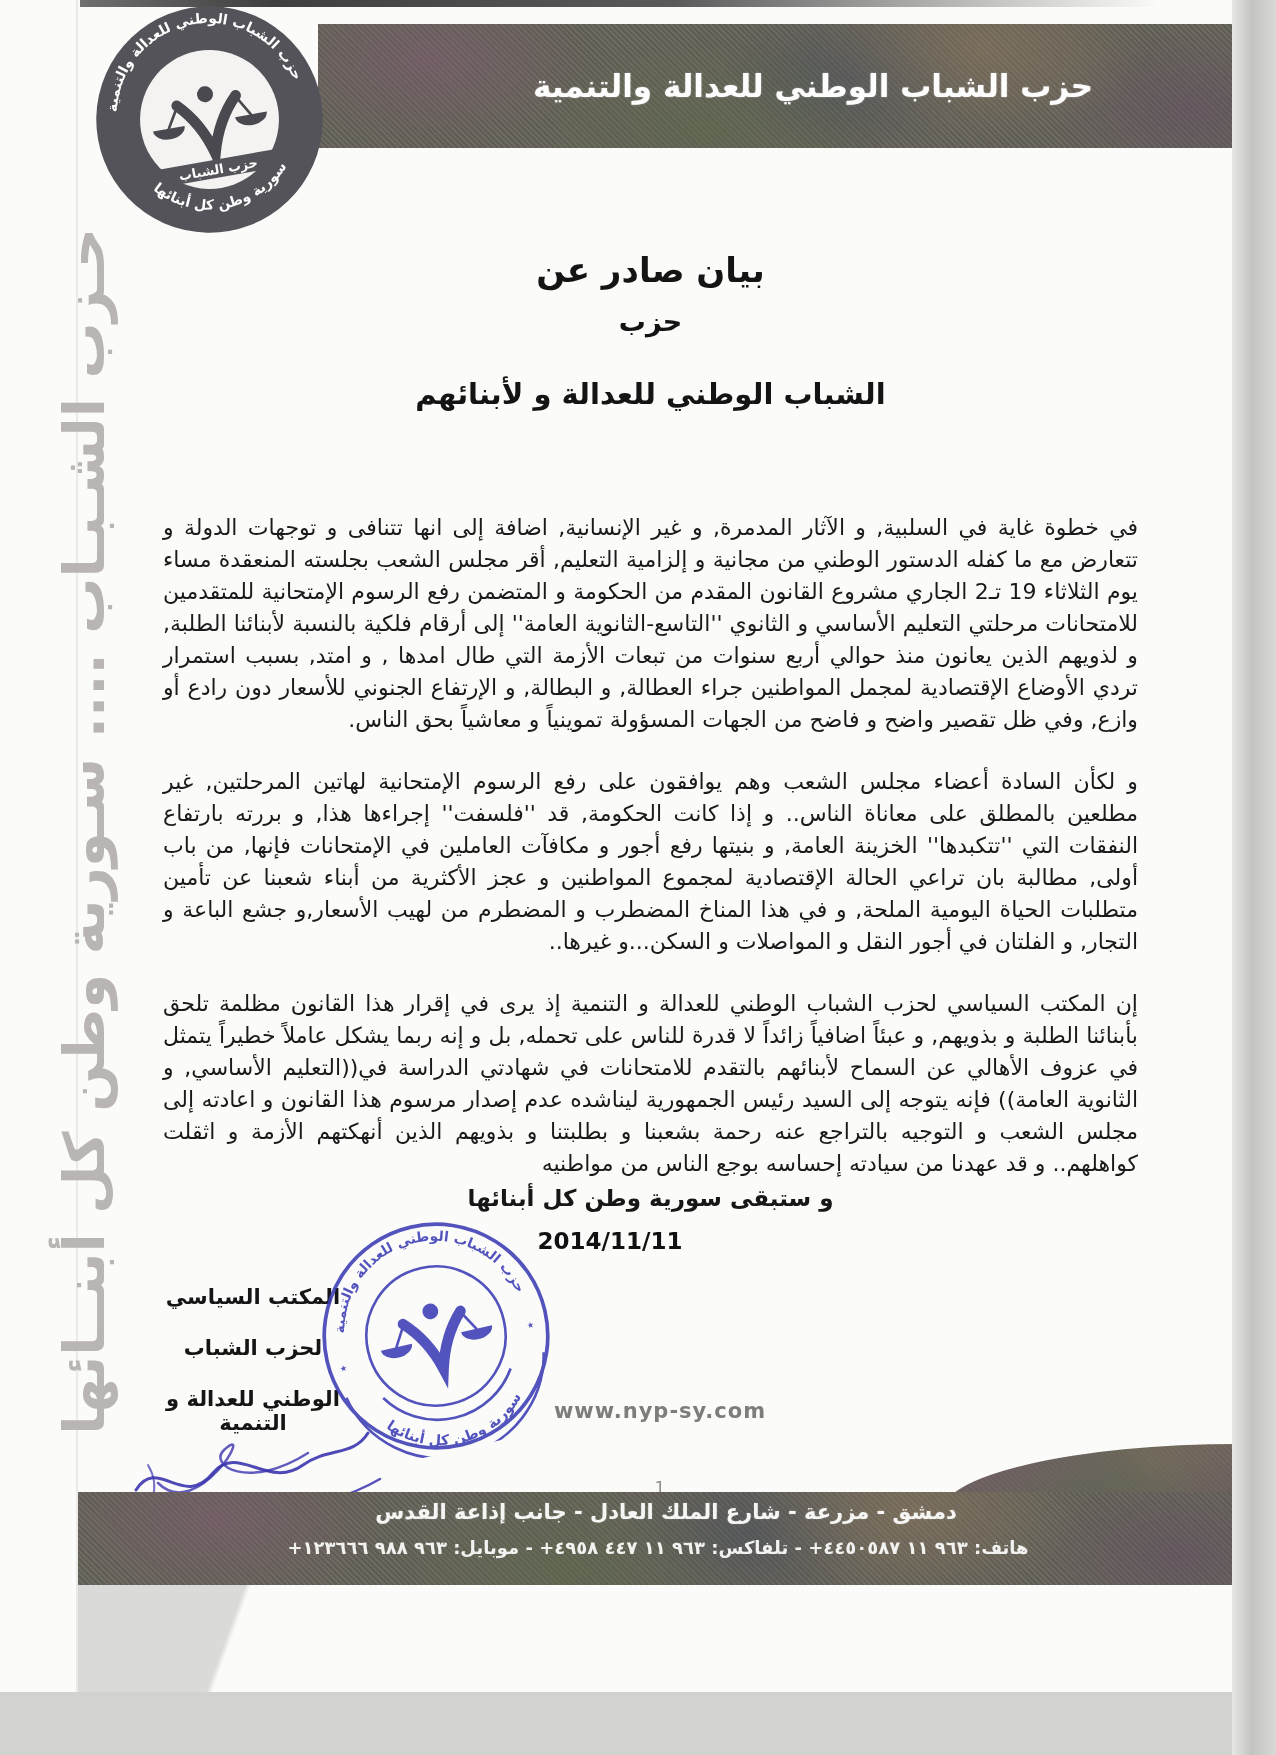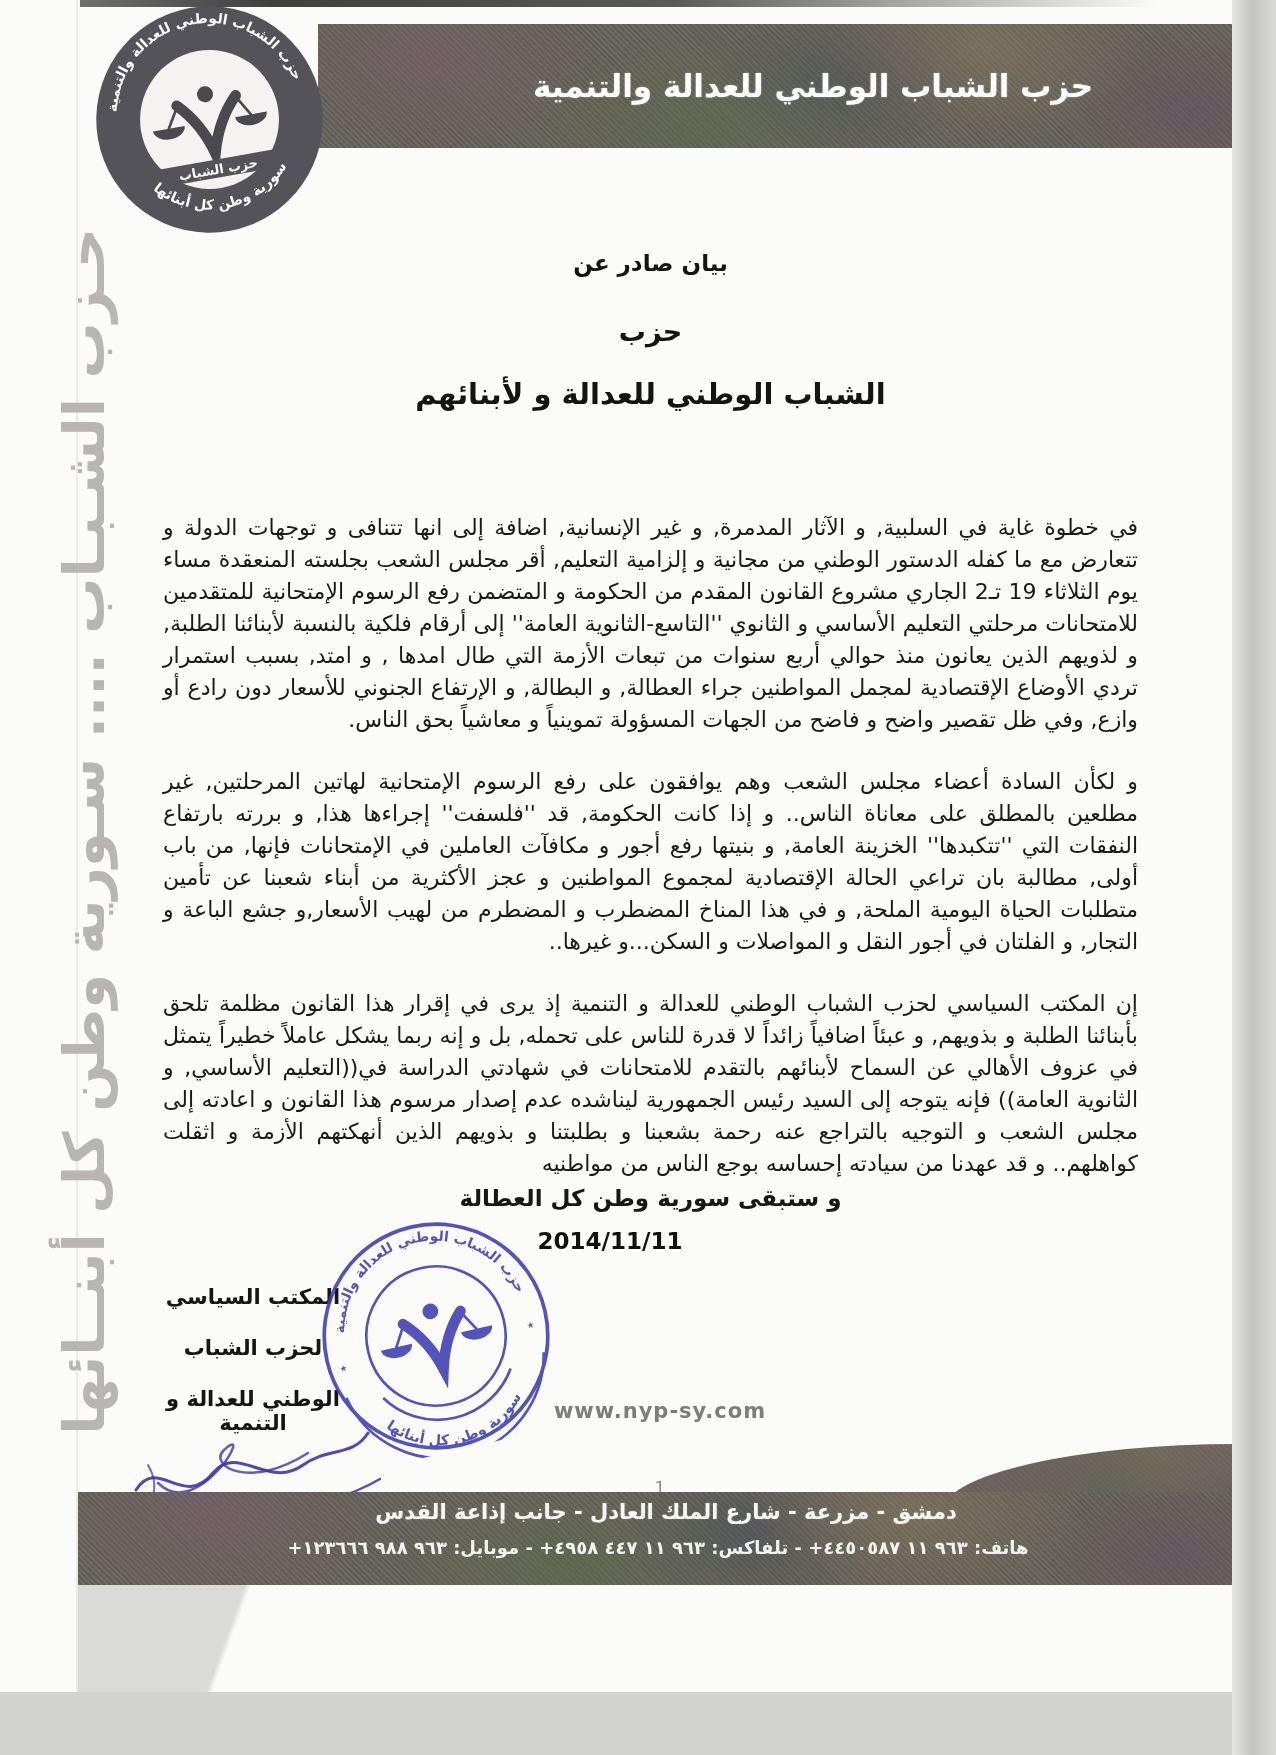--- a/index.html
+++ b/index.html
@@ -31,22 +31,22 @@
   .logo{position:absolute;left:92px;top:2px;width:235px;height:235px;transform:rotate(-10deg);}
   .stamp{position:absolute;left:320px;top:1220px;width:232px;height:232px;
     transform:rotate(-13deg);opacity:.88;}
   
   .vertical-wm{position:absolute;left:52px;top:1168px;width:940px;height:92px;
     transform-origin:0 0;transform:rotate(-90deg);direction:rtl;
     color:#b8b5b2;font-size:56px;font-weight:bold;letter-spacing:2px;white-space:nowrap;}
   
   .heading{position:absolute;left:163px;top:250px;width:975px;text-align:center;direction:rtl;
     color:#141414;font-weight:bold;}
-  .heading .h1{font-size:23px;margin-bottom:40px;text-align:center;}
-  .heading .h2{font-size:27px;margin-bottom:30px;}
+  .heading .h1{font-size:34px;margin-bottom:16px;text-align:center;}
+  .heading .h2{font-size:27px;margin-bottom:40px;}
   .heading .h3{font-size:29px;}
   .body-text{position:absolute;left:163px;top:512px;width:975px;direction:rtl;
     text-align:justify;color:#1a1a1a;font-size:22px;font-weight:normal;line-height:32px;}
   .body-text p{margin:0 0 30px 0;}
   .closing-line{position:absolute;left:163px;top:1185px;width:975px;text-align:center;direction:rtl;
     font-size:23px;font-weight:bold;color:#171717;}
   .date-line{position:absolute;left:520px;top:1228px;width:180px;text-align:center;
     font-size:23px;font-weight:bold;color:#111;}
   .sig-block{position:absolute;left:138px;top:1285px;width:230px;text-align:center;direction:rtl;
     color:#151515;font-size:21px;font-weight:bold;}
@@ -109,21 +109,21 @@
     <div class="h2">حزب</div>
     <div class="h3">الشباب الوطني للعدالة و لأبنائهم</div>
   </div>
 
   <div class="body-text">
     <p>في خطوة غاية في السلبية, و الآثار المدمرة, و غير الإنسانية, اضافة إلى انها تتنافى و توجهات الدولة و تتعارض مع ما كفله الدستور الوطني من مجانية و إلزامية التعليم, أقر مجلس الشعب بجلسته المنعقدة مساء يوم الثلاثاء 19 تـ2 الجاري مشروع القانون المقدم من الحكومة و المتضمن رفع الرسوم الإمتحانية للمتقدمين للامتحانات مرحلتي التعليم الأساسي و الثانوي ''التاسع-الثانوية العامة'' إلى أرقام فلكية بالنسبة لأبنائنا الطلبة, و لذويهم الذين يعانون منذ حوالي أربع سنوات من تبعات الأزمة التي طال امدها , و امتد, بسبب استمرار تردي الأوضاع الإقتصادية لمجمل المواطنين جراء العطالة, و البطالة, و الإرتفاع الجنوني للأسعار دون رادع أو وازع, وفي ظل تقصير واضح و فاضح من الجهات المسؤولة تموينياً و معاشياً بحق الناس.</p>
     <p>و لكأن السادة أعضاء مجلس الشعب وهم يوافقون على رفع الرسوم الإمتحانية لهاتين المرحلتين, غير مطلعين بالمطلق على معاناة الناس.. و إذا كانت الحكومة, قد ''فلسفت'' إجراءها هذا, و بررته بارتفاع النفقات التي ''تتكبدها'' الخزينة العامة, و بنيتها رفع أجور و مكافآت العاملين في الإمتحانات فإنها, من باب أولى, مطالبة بان تراعي الحالة الإقتصادية لمجموع المواطنين و عجز الأكثرية من أبناء شعبنا عن تأمين متطلبات الحياة اليومية الملحة, و في هذا المناخ المضطرب و المضطرم من لهيب الأسعار,و جشع الباعة و التجار, و الفلتان في أجور النقل و المواصلات و السكن...و غيرها..</p>
     <p>إن المكتب السياسي لحزب الشباب الوطني للعدالة و التنمية إذ يرى في إقرار هذا القانون مظلمة تلحق بأبنائنا الطلبة و بذويهم, و عبئاً اضافياً زائداً لا قدرة للناس على تحمله, بل و إنه ربما يشكل عاملاً خطيراً يتمثل في عزوف الأهالي عن السماح لأبنائهم بالتقدم للامتحانات في شهادتي الدراسة في((التعليم الأساسي, و الثانوية العامة)) فإنه يتوجه إلى السيد رئيس الجمهورية ليناشده عدم إصدار مرسوم هذا القانون و اعادته إلى مجلس الشعب و التوجيه بالتراجع عنه رحمة بشعبنا و بطلبتنا و بذويهم الذين أنهكتهم الأزمة و اثقلت كواهلهم.. و قد عهدنا من سيادته إحساسه بوجع الناس من مواطنيه</p>
   </div>
 
-  <div class="closing-line">و ستبقى سورية وطن كل العطالة</div>
+  <div class="closing-line">و ستبقى سورية وطن كل أبنائها</div>
   <div class="date-line">2014/11/11</div>
 
   <div class="sig-block">
     <div>المكتب السياسي</div>
     <div>لحزب الشباب</div>
     <div>الوطني للعدالة و التنمية</div>
   </div>
 
   <svg class="stamp" viewBox="0 0 220 220">
     <defs>

